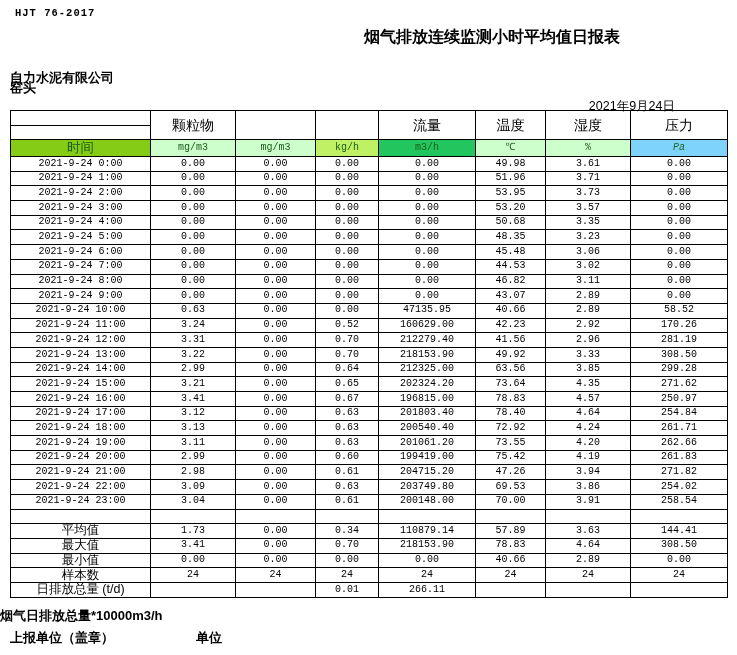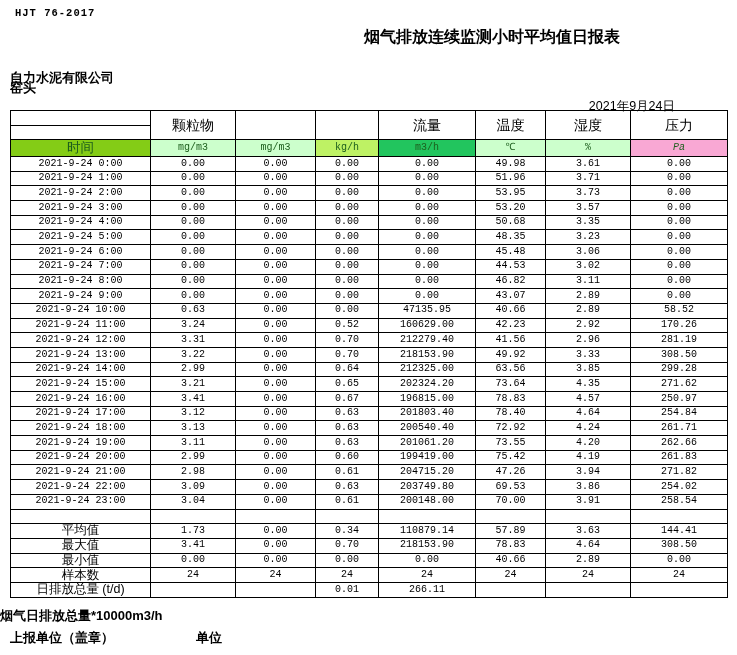--- a/index.html
+++ b/index.html
@@ -68,21 +68,21 @@
         <td></td>
       </tr>
       <tr class="units">
         <td class="cjk-head" style="background: #84cc16; color: rgb(29, 94, 29);">时间</td>
         <td style="background: rgb(204, 255, 204); color: rgb(29, 94, 29);">mg/m3</td>
         <td style="background: rgb(204, 255, 204); color: rgb(29, 94, 29);">mg/m3</td>
         <td style="background: #bef264; color: rgb(29, 94, 29);">kg/h</td>
         <td style="background: #22c55e; color: rgb(29, 94, 29);">m3/h</td>
         <td style="background: rgb(204, 255, 204); color: rgb(29, 94, 29);">℃</td>
         <td style="background: rgb(204, 255, 204); color: rgb(29, 94, 29);">%</td>
-        <td style="background: #f9a8d4; color: rgb(29, 94, 29); font-style: italic;">Pa</td>
+        <td style="background: #7dd3fc; color: rgb(29, 94, 29); font-style: italic;">Pa</td>
       </tr>
       <tr class="data">
         <td>2021-9-24 0:00</td>
         <td>0.00</td>
         <td>0.00</td>
         <td>0.00</td>
         <td>0.00</td>
         <td>49.98</td>
         <td>3.61</td>
         <td>0.00</td>

